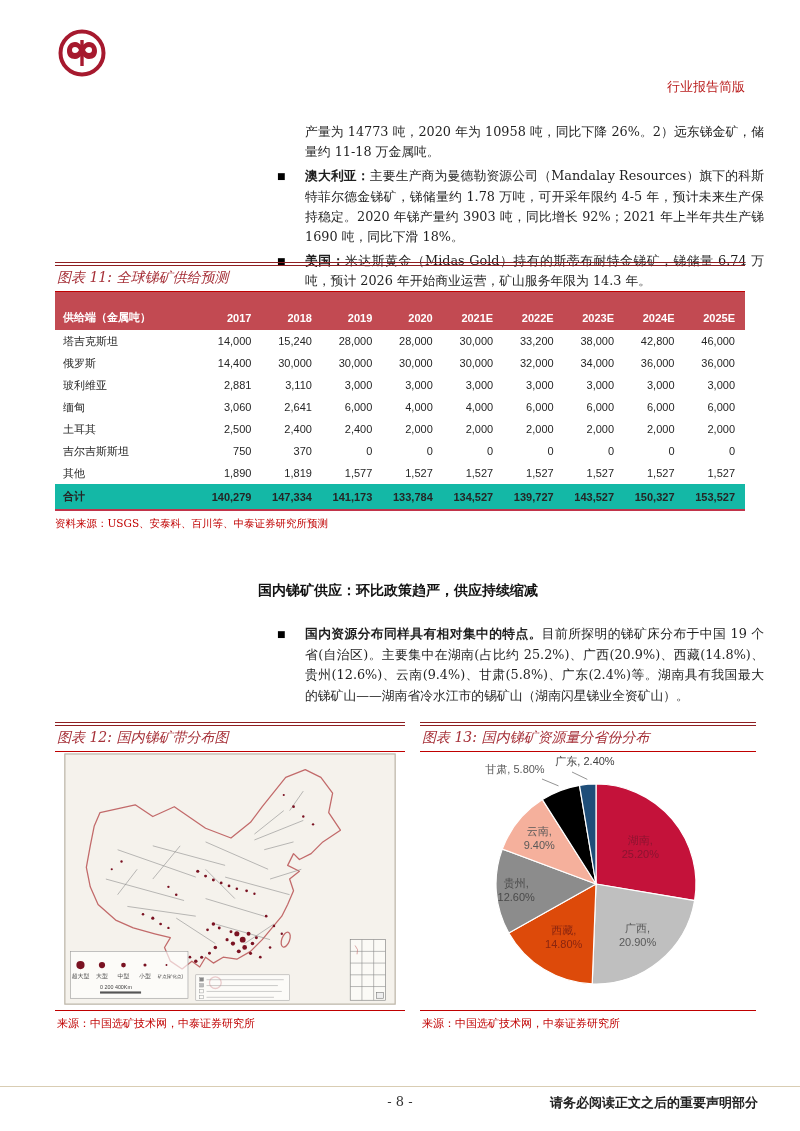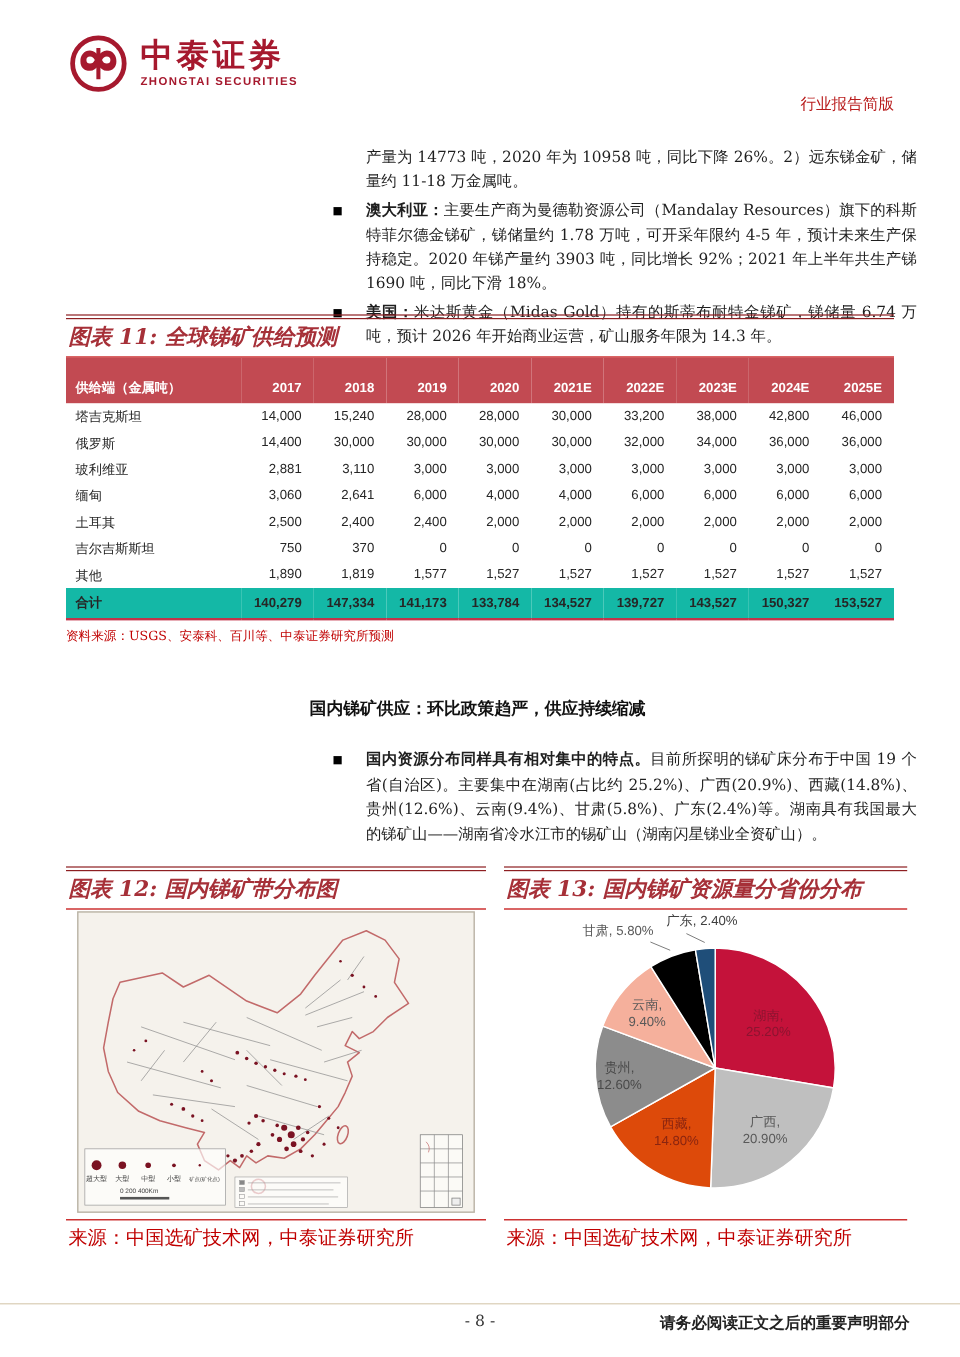--- a/index.html
+++ b/index.html
@@ -21,24 +21,24 @@
   .cont{margin:0 0 0 28px;}
   .bullet{display:flex;margin-top:4px;}
   .bullet .marker{flex:0 0 28px;font-size:9px;line-height:20.2px;color:#000;}
   .bullet p{margin:0;flex:1;}
   .bullet b{font-weight:bold;}
 
   
   .figure{position:absolute;}
   .fig-title{border-top:4px double var(--accent-dark,#8E1F22);
              border-bottom:1px solid var(--accent-red,#C00000);
-             padding:3px 2px 4px 2px;font-size:18px;font-weight:bold;font-style:italic;
+             padding:3px 2px 4px 2px;font-size:14px;font-weight:normal;font-style:italic;
              color:var(--title-red,#A63038);}
   .src-row{border-top:1px solid var(--accent-red,#C00000);padding:5px 2px 0 2px;
-           font-size:16px;color:var(--source-red,#C00000);}
+           font-size:11px;color:var(--source-red,#C00000);}
   .source-plain{font-size:10.5px;color:var(--source-red,#C00000);margin-top:6px;}
 
   
   .table-figure{left:55px;top:262px;width:690px;}
   table.supply{width:100%;border-collapse:collapse;table-layout:fixed;margin-top:0;}
   table.supply th,table.supply td{font-size:11px;padding:3.5px 10px 3.5px 0;text-align:right;
       color:#262626;font-family:"Liberation Sans",sans-serif;}
   table.supply th:first-child,table.supply td:first-child{
       text-align:left;padding-left:8px;width:128px;font-family:"DejaVu Serif",serif;}
   table.supply thead th{background:var(--table-header-bg,#C24A52);color:#fff;font-weight:bold;
@@ -65,24 +65,20 @@
 <body>
 
 <div class="page">
 
   <div class="logo">
     <svg width="50" height="50" viewBox="0 0 50 50">
       <circle cx="25" cy="25" r="21.5" fill="none" stroke="#A6192E" stroke-width="4"></circle>
       <path d="M18,14 c-5,0 -8,4 -8,9 c0,5 3,8 8,8 c3,0 5,-2 7,-4 c2,2 4,4 7,4 c5,0 8,-3 8,-8 c0,-5 -3,-9 -8,-9 c-3,0 -5,2 -7,4 c-2,-2 -4,-4 -7,-4 z M18,19 c2,0 3,1 4,3 c-1,2 -2,3 -4,3 c-2,0 -3,-1 -3,-3 c0,-2 1,-3 3,-3 z M32,19 c2,0 3,1 3,3 c0,2 -1,3 -3,3 c-2,0 -3,-1 -4,-3 c1,-2 2,-3 4,-3 z" fill="#A6192E"></path>
       <path d="M25,12 v26" stroke="#A6192E" stroke-width="3.4"></path>
     </svg>
-    <div class="logo-text">
-      <div class="logo-cn">中泰证券</div>
-      <div class="logo-en">ZHONGTAI SECURITIES</div>
-    </div>
   </div>
   <div class="report-type">行业报告简版</div>
 
   <section class="textcol intro">
     <p class="cont">产量为 14773 吨，2020 年为 10958 吨，同比下降 26%。2）远东锑金矿，储量约 11-18 万金属吨。</p>
     <div class="bullet">
       <span class="marker">■</span>
       <p><b>澳大利亚：</b><span>主要生产商为曼德勒资源公司（Mandalay Resources）旗下的科斯特菲尔德金锑矿，锑储量约 1.78 万吨，可开采年限约 4-5 年，预计未来生产保持稳定。2020 年锑产量约 3903 吨，同比增长 92%；2021 年上半年共生产锑 1690 吨，同比下滑 18%。</span></p>
     </div>
     <div class="bullet">

